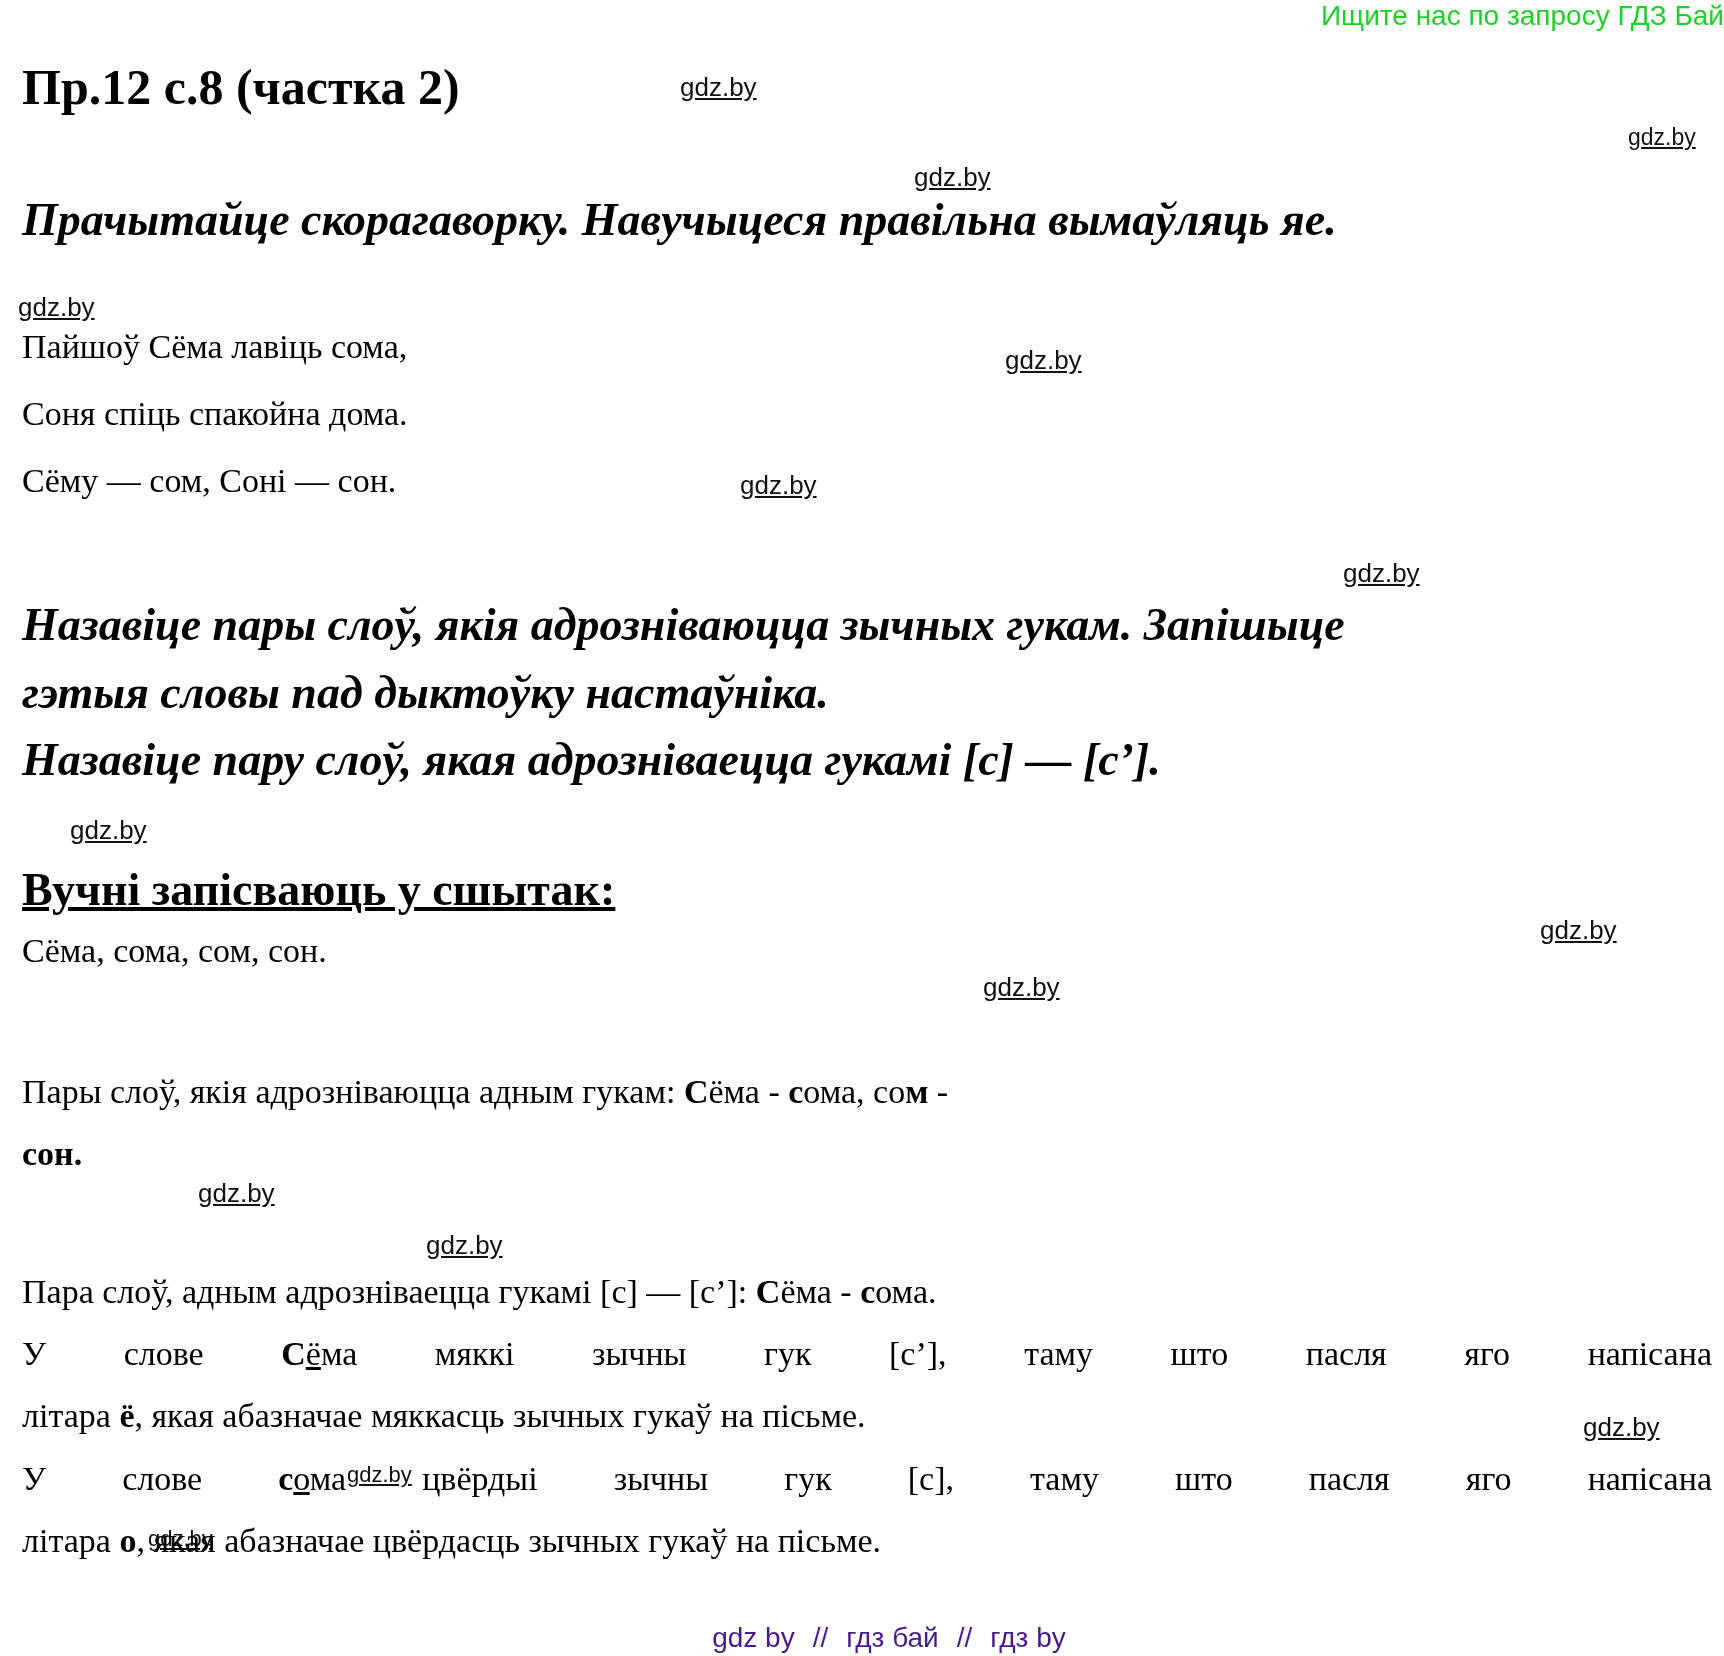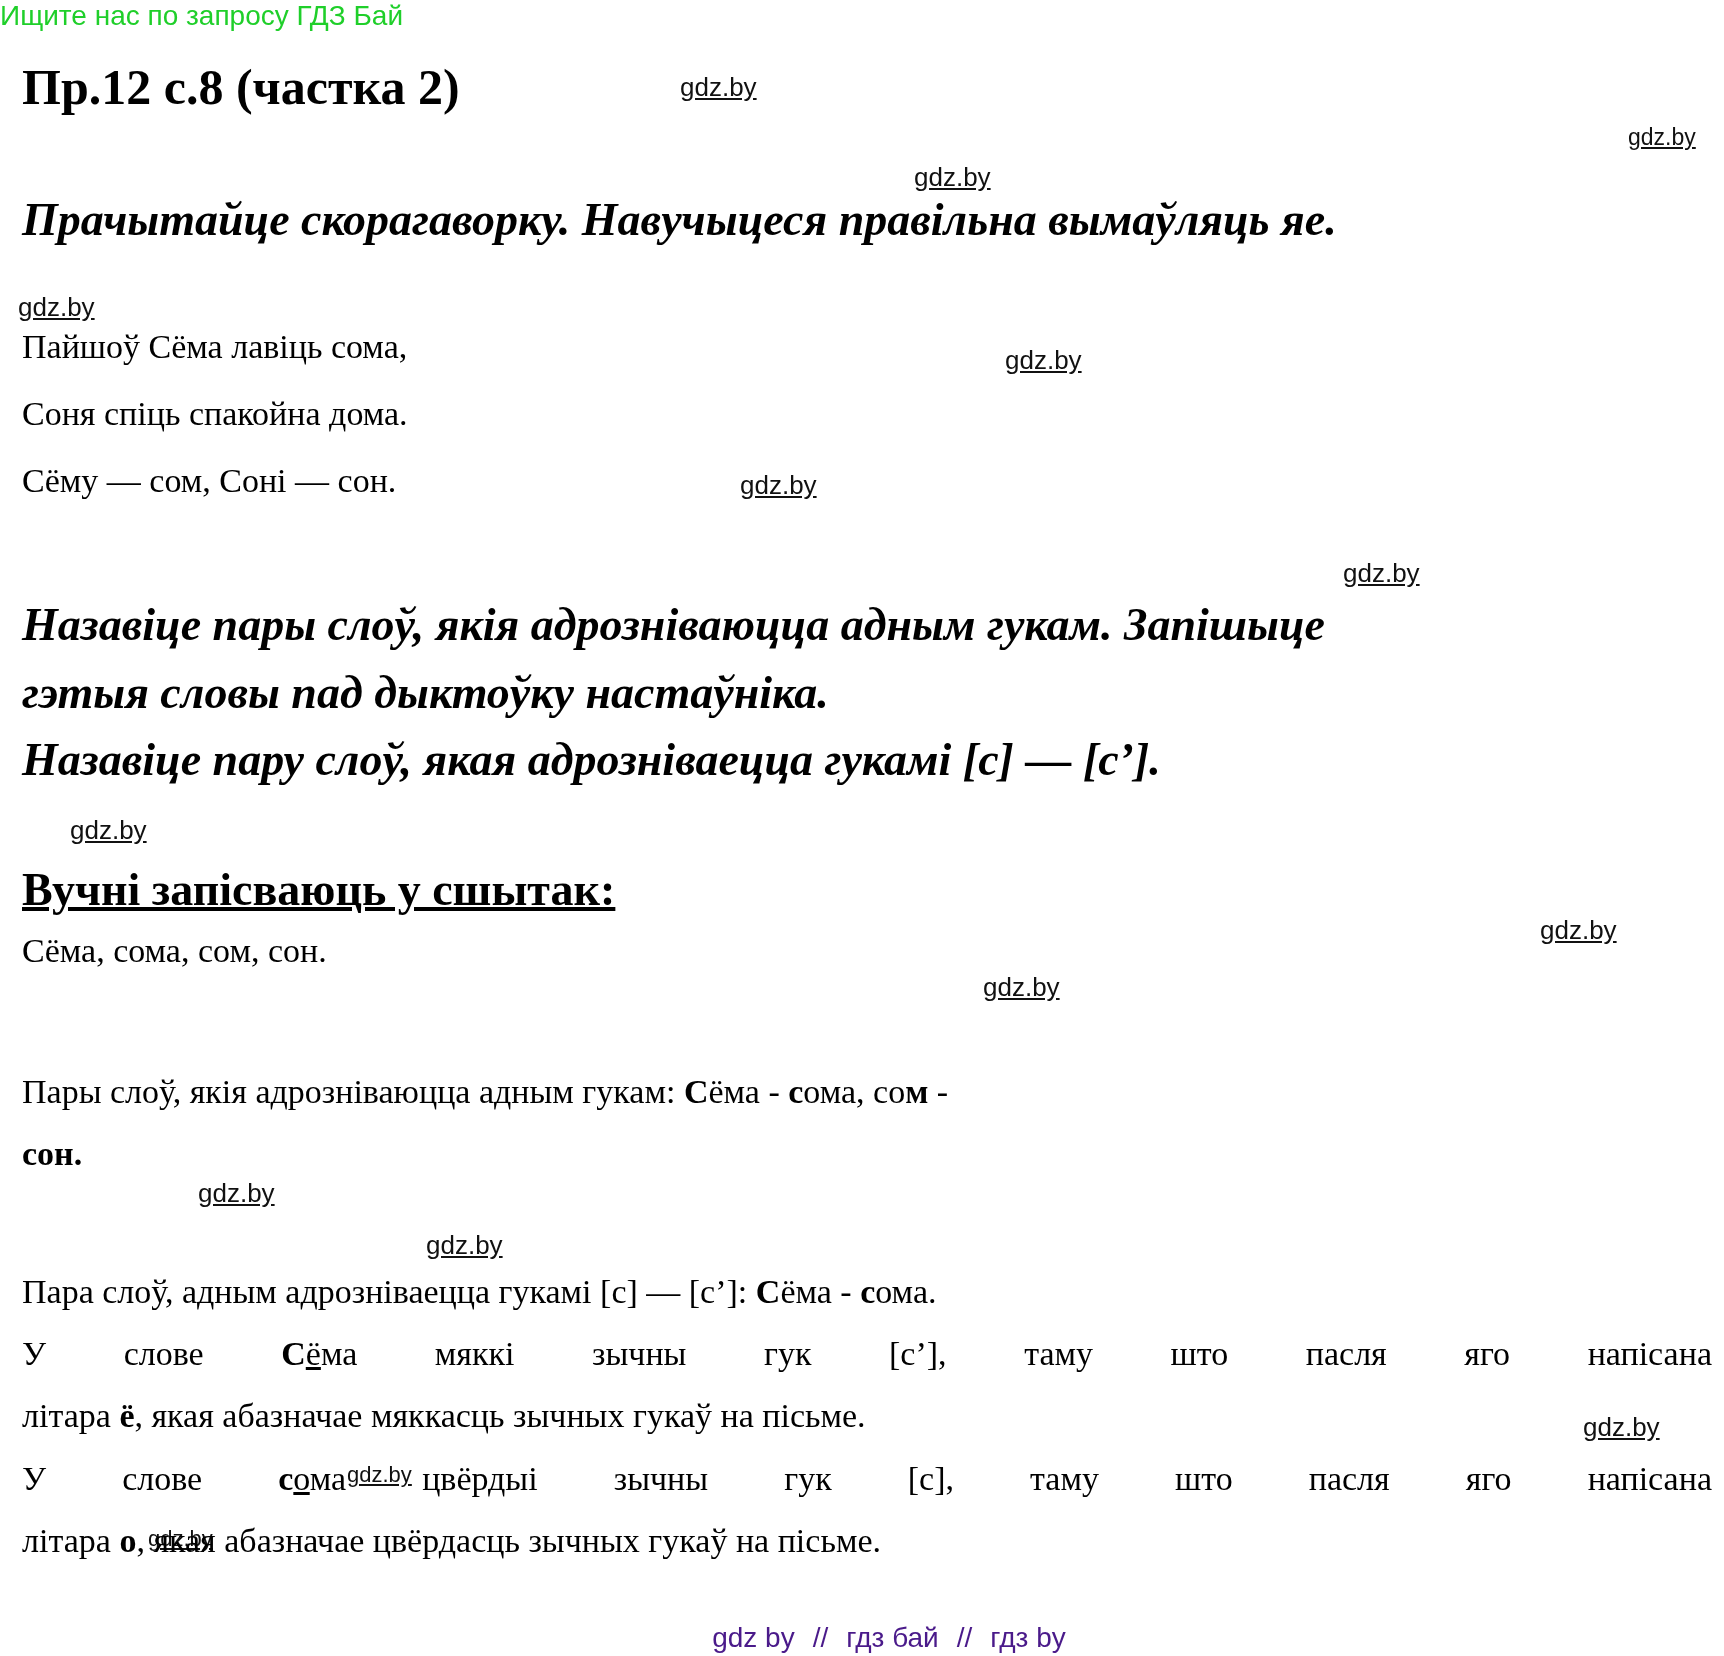--- a/index.html
+++ b/index.html
@@ -1,19 +1,19 @@
 <!DOCTYPE html>
 <html><head>
 <meta charset="utf-8">
 <style>
   html, body { margin: 0; padding: 0; background: #ffffff; }
   body { width: 1724px; height: 1656px; position: relative; overflow: hidden;
          font-family: "Liberation Serif", serif; color: #000; }
   .abs { position: absolute; white-space: nowrap; }
-  .banner { font-family: "Liberation Sans", sans-serif; font-size: 28px; color: #1fcf2a; top: 0px; left: 0; width: 1724px; text-align: left; }
+  .banner { font-family: "Liberation Sans", sans-serif; font-size: 28px; color: #1fcf2a; top: 0px; left: 0; width: 1724px; text-align: right; }
   .footer { font-family: "Liberation Sans", sans-serif; font-size: 28px; color: #4a1a8a; top: 1622px; left: 0; width: 1724px; text-align: center; padding-left: 27px; }
   .footer span.sep { margin: 0 18px; }
   .wm { font-family: "Liberation Sans", sans-serif; font-size: 26px; color: #111; text-decoration: underline; }
   .title { font-size: 50px; font-weight: bold; left: 22px; top: 58px; }
   .task { font-size: 46px; font-weight: bold; font-style: italic; left: 22px; }
   .text { font-size: 34px; left: 22px; }
   .heading-u { font-size: 46px; font-weight: bold; text-decoration: underline; text-decoration-thickness: 4px; left: 22px; }
   .just { white-space: normal; text-align: justify; text-align-last: justify; width: 1690px; }
   b { font-weight: bold; }
   u { text-decoration-thickness: 3px; }
@@ -40,21 +40,21 @@
 <div class="abs wm" style="left:1583px;top:1412px">gdz.by</div>
 <div class="abs wm" style="left:347px;top:1462px;font-size:22px">gdz.by</div>
 <div class="abs wm" style="left:148px;top:1526px;font-size:22px">gdz.by</div>
 
 <div class="abs task" style="top:193px">Прачытайце скорагаворку. Навучыцеся правільна вымаўляць яе.</div>
 
 <div class="abs text" style="top:328px">Пайшоў Сёма лавіць сома,</div>
 <div class="abs text" style="top:395px">Соня спіць спакойна дома.</div>
 <div class="abs text" style="top:462px">Сёму — сом, Соні — сон.</div>
 
-<div class="abs task" style="top:598px">Назавіце пары слоў, якія адрозніваюцца адным гукам. Запішыце</div>
+<div class="abs task" style="top:598px">Назавіце пары слоў, якія адрозніваюцца зычных гукам. Запішыце</div>
 <div class="abs task" style="top:666px">гэтыя словы пад дыктоўку настаўніка.</div>
 <div class="abs task" style="top:733px">Назавіце пару слоў, якая адрозніваецца гукамі [с] — [с’].</div>
 
 <div class="abs heading-u" style="top:863px">Вучні запісваюць у сшытак:</div>
 <div class="abs text" style="top:932px">Сёма, сома, сом, сон.</div>
 
 <div class="abs text" style="top:1073px">
   <span>Пары слоў, якія адрозніваюцца адным гукам: </span><b>С</b><span>ёма - </span><b>с</b><span>ома, со</span><b>м</b><span> -</span>
 </div>
 <div class="abs text" style="top:1135px">

